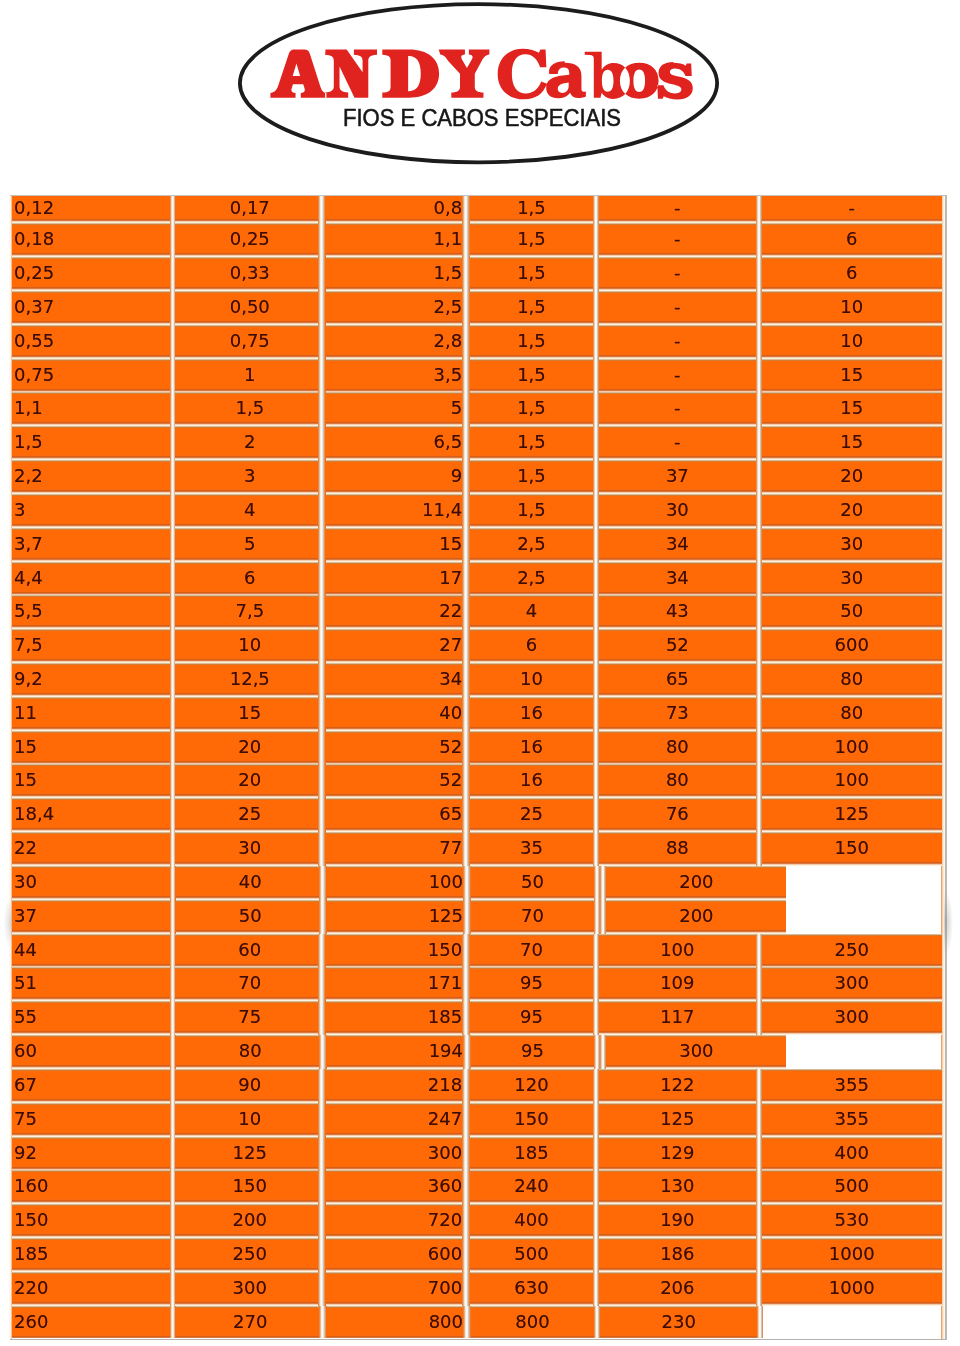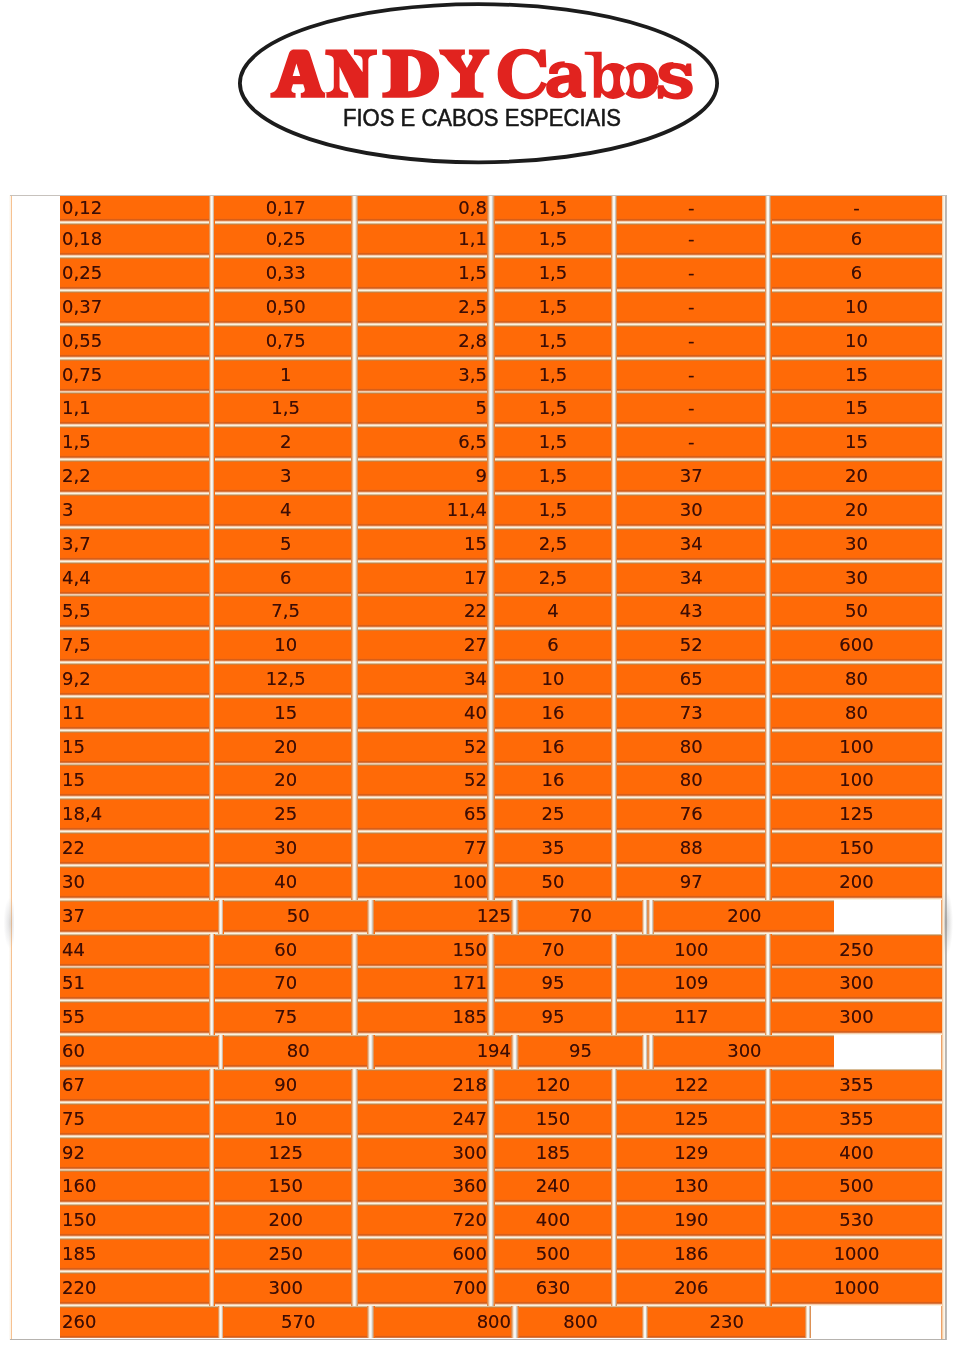--- a/index.html
+++ b/index.html
@@ -14,21 +14,21 @@
 #logo-brand{position:absolute;left:269.4px;top:47px;width:424px;height:56px;}
 #logo-brand svg{display:block;}
 #logo-tagline{position:absolute;left:342.5px;top:106.5px;font-family:"Liberation Sans",sans-serif;
   font-size:23.5px;line-height:1;color:#171717;white-space:nowrap;
   -webkit-text-stroke:0.55px #171717;
   transform:scaleX(0.938);transform-origin:left top;}
 
 
 #spec-table{position:absolute;left:11.5px;top:196px;width:930px;height:1142px;overflow:hidden;}
 #spec-rows{position:absolute;left:0;top:-6.6px;width:930px;}
-.spec-row{display:flex;height:33.84px;margin-left:48px;}
+.spec-row{display:flex;height:33.84px;}
 .spec-cell{color:#3c0d05;text-shadow:0 0 0.6px rgba(60,13,5,0.55);font-family:"DejaVu Sans",sans-serif;
   font-size:18px;line-height:32px;
   height:33.84px;box-sizing:border-box;white-space:nowrap;overflow:hidden;
   background:linear-gradient(to bottom,
      #d8bc96 0.0px,
      #d8bc96 0.56px,
      #c59a6c 1.16px,
      #d9701e 1.66px,
      #ff6a07 2.0px,
      #ff6a07 2.0px,
@@ -368,21 +368,20 @@
         </div>
         <div class="spec-row">
           <div class="spec-cell c0">30</div>
           <div class="vsep g0"></div>
           <div class="spec-cell c1">40</div>
           <div class="vsep g1"></div>
           <div class="spec-cell c2">100</div>
           <div class="vsep g2"></div>
           <div class="spec-cell c3">50</div>
           <div class="vsep g3"></div>
-          <div class="spec-cell c4">97</div>
           <div class="vsep g4"></div>
           <div class="spec-cell c5">200</div>
         </div>
         <div class="spec-row">
           <div class="spec-cell c0">37</div>
           <div class="vsep g0"></div>
           <div class="spec-cell c1">50</div>
           <div class="vsep g1"></div>
           <div class="spec-cell c2">125</div>
           <div class="vsep g2"></div>
@@ -529,21 +528,21 @@
           <div class="vsep g2"></div>
           <div class="spec-cell c3">630</div>
           <div class="vsep g3"></div>
           <div class="spec-cell c4">206</div>
           <div class="vsep g4"></div>
           <div class="spec-cell c5">1000</div>
         </div>
         <div class="spec-row">
           <div class="spec-cell c0">260</div>
           <div class="vsep g0"></div>
-          <div class="spec-cell c1">570</div>
+          <div class="spec-cell c1">270</div>
           <div class="vsep g1"></div>
           <div class="spec-cell c2">800</div>
           <div class="vsep g2"></div>
           <div class="spec-cell c3">800</div>
           <div class="vsep g3"></div>
           <div class="spec-cell c4">230</div>
           <div class="vsep g4"></div>
         </div>
       </div>
   </div>

